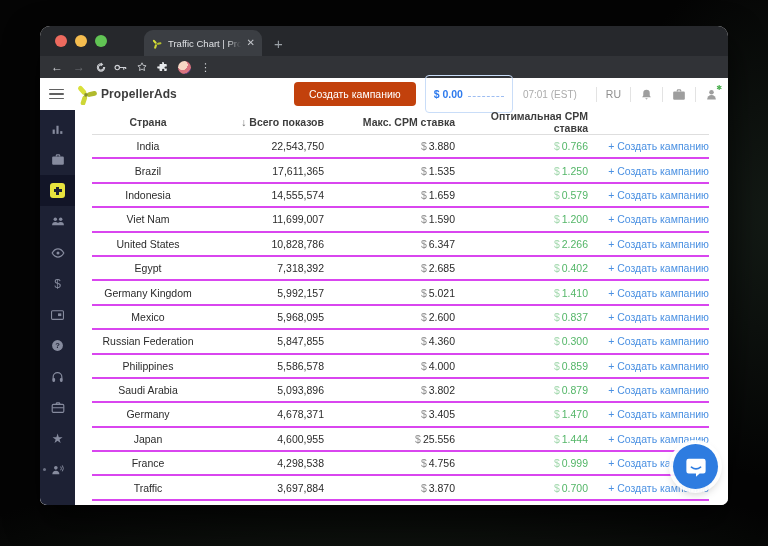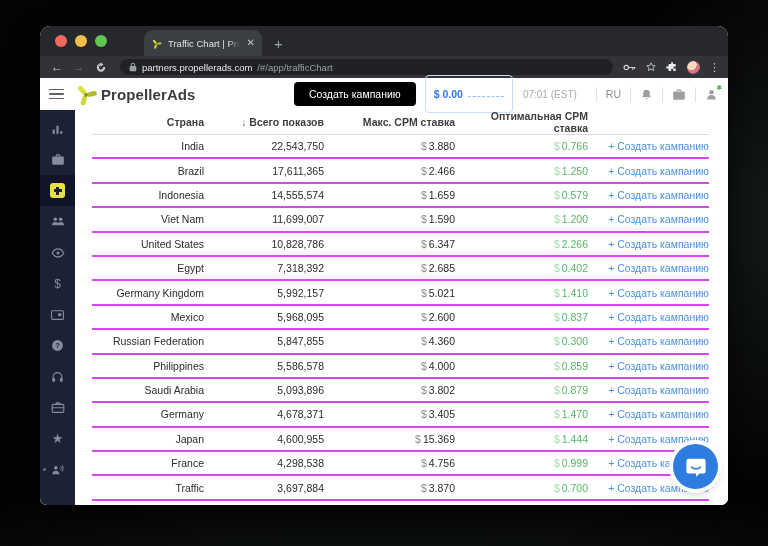--- a/index.html
+++ b/index.html
@@ -52,23 +52,23 @@
   .avatar { width:13px; height:13px; border-radius:50%;
     background:radial-gradient(circle at 35% 30%, #f7d7c4 0 40%, #d9747f 42% 70%, #7e4a8f 72% 100%); }
   .dots { color:#cfd1d5; font-size:11px; letter-spacing:0; }
 
   
   .app { flex:1; display:flex; flex-direction:column; background:#fff; min-height:0; }
   .app-header { height:32px; display:flex; align-items:center; padding:0 10px 0 9px; flex:none; }
   .burger { width:15px; display:flex; flex-direction:column; gap:3px; margin-right:11px; }
   .burger span { height:1.6px; background:#616161; border-radius:1px; }
   .brand { display:flex; align-items:center; gap:4px; margin-right:auto; }
-  .brand-name { font-size:15px; font-weight:600; color:#3c3c3c; letter-spacing:.1px; }
+  .brand-name { font-size:12px; font-weight:600; color:#3c3c3c; letter-spacing:.1px; }
   .create-btn {
-    background:#000000; color:#fff; font-size:10.5px; border:none; border-radius:4px;
+    background:#c2410c; color:#fff; font-size:10.5px; border:none; border-radius:4px;
     padding:6px 15px; font-family:inherit; margin-right:9px;
   }
   .balance {
     border:1px solid #c9ddf8; border-radius:4px; padding:12px 8px; display:flex; align-items:center; gap:5px; margin-right:10px;
   }
   .balance-val { color:#2f7bed; font-size:10.5px; font-weight:700; }
   .balance-dash { width:36px; border-bottom:1px dashed #9dbdf2; height:1px; margin-top:4px; }
   .hdr-time { color:#ababab; font-size:10px; margin-right:10px; }
   .hdr-div { width:1px; height:15px; background:#e3e3e3; margin:0 9px; }
   .hdr-lang { color:#8f8f8f; font-size:10.5px; }
@@ -89,21 +89,21 @@
   .glyph { color:#868b9e; font-size:12px; line-height:1; }
   .ref-dot { position:absolute; left:3px; top:14px; width:3px; height:3px; border-radius:50%; background:#6a6f82; }
 
   
   .main { flex:1; min-width:0; padding:0 19px 0 17px; }
   .trow {
     display:grid; grid-template-columns:112px 120px 131px 133px 1fr;
     align-items:center; height:24.4px; border-bottom:2px solid #d946ef;
   }
   .trow.thead { border-bottom:1px solid #dedede; height:25px; }
-  .c-country { font-size:10.5px; color:#2b2b2b; text-align:right; }
+  .c-country { font-size:10.5px; color:#2b2b2b; text-align:center; }
   .c-num { font-size:10.5px; color:#2b2b2b; text-align:right; }
   .thead .c-country, .thead .c-num { font-weight:700; color:#3d3d3d; font-size:10.5px; }
   .thead .sort { color:#7a7a7a; font-weight:400; }
   .cur { opacity:.55; margin-right:2px; }
   .c-optimal { color:#53b667;text-align:right; }
   .c-action { text-align:right; font-size:10.5px; color:#4a90e2; cursor:pointer; white-space:nowrap; }
 
   
   .chat {
     position:absolute; left:673px; top:444px; width:45px; height:45px; border-radius:50%;
@@ -137,28 +137,20 @@
     <span class="newtab">+</span>
   </div>
 
   <div class="toolbar">
     <span class="nav-ic">←</span>
     <span class="nav-ic dim">→</span>
     <svg class="nav-ic" width="11" height="11" viewBox="0 0 24 24">
       <path d="M12 4a8 8 0 1 0 8 8h-2.4a5.6 5.6 0 1 1-5.6-5.6V4z" fill="none" stroke="#cfd1d5" stroke-width="2.2"></path>
       <path d="M12 1l5 4.2-5 4.2z" fill="#cfd1d5"></path>
     </svg>
-    <div class="omnibox">
-      <svg width="8" height="10" viewBox="0 0 12 15">
-        <rect x="1" y="6" width="10" height="8" rx="1.5" fill="#9aa0a6"></rect>
-        <path d="M3.5 6V4.5a2.5 2.5 0 0 1 5 0V6" fill="none" stroke="#9aa0a6" stroke-width="1.6"></path>
-      </svg>
-      <span class="omni-host">partners.propellerads.com</span>
-        <span class="omni-path">/#/app/trafficChart</span>
-    </div>
     <div class="tb-right">
       <svg width="13" height="9" viewBox="0 0 20 12">
         <circle cx="5" cy="6" r="3.4" fill="none" stroke="#cfd1d5" stroke-width="1.8"></circle>
         <path d="M8.5 6h10M15 6v3.4M18 6v2.4" stroke="#cfd1d5" stroke-width="1.8" fill="none"></path>
       </svg>
       <svg width="12" height="12" viewBox="0 0 24 24">
         <path d="M12 3.6l2.5 5.2 5.7.7-4.2 3.9 1.1 5.6-5.1-2.8-5.1 2.8 1.1-5.6-4.2-3.9 5.7-.7z" fill="none" stroke="#cfd1d5" stroke-width="1.7"></path>
       </svg>
       <svg width="12" height="12" viewBox="0 0 24 24">
         <path d="M10 3a2.2 2.2 0 0 1 4 1.3V6h4a1.5 1.5 0 0 1 1.5 1.5V11h-1.7a2.2 2.2 0 1 0 0 4.2H19.5v3.3A1.5 1.5 0 0 1 18 20h-3.5v-1.7a2.2 2.2 0 1 0-4.2 0V20H6.5A1.5 1.5 0 0 1 5 18.5V15H3.3a2.2 2.2 0 1 1 0-4.2H5V7.5A1.5 1.5 0 0 1 6.5 6h4V4.3c0-.5-.2-1-.5-1.3z" fill="#e8eaed"></path>
@@ -305,21 +297,21 @@
     <div class="c-country">India</div>
     <div class="c-num">22,543,750</div>
     <div class="c-num"><span class="cur">$</span><span>3.880</span></div>
     <div class="c-num c-optimal"><span class="cur">$</span><span>0.766</span></div>
     <div class="c-action">+ Создать кампанию</div>
   </div>
 
   <div class="trow">
     <div class="c-country">Brazil</div>
     <div class="c-num">17,611,365</div>
-    <div class="c-num"><span class="cur">$</span><span>2.466</span></div>
+    <div class="c-num"><span class="cur">$</span><span>1.535</span></div>
     <div class="c-num c-optimal"><span class="cur">$</span><span>1.250</span></div>
     <div class="c-action">+ Создать кампанию</div>
   </div>
 
   <div class="trow">
     <div class="c-country">Indonesia</div>
     <div class="c-num">14,555,574</div>
     <div class="c-num"><span class="cur">$</span><span>1.659</span></div>
     <div class="c-num c-optimal"><span class="cur">$</span><span>0.579</span></div>
     <div class="c-action">+ Создать кампанию</div>
@@ -393,21 +385,21 @@
     <div class="c-country">Germany</div>
     <div class="c-num">4,678,371</div>
     <div class="c-num"><span class="cur">$</span><span>3.405</span></div>
     <div class="c-num c-optimal"><span class="cur">$</span><span>1.470</span></div>
     <div class="c-action">+ Создать кампанию</div>
   </div>
 
   <div class="trow">
     <div class="c-country">Japan</div>
     <div class="c-num">4,600,955</div>
-    <div class="c-num"><span class="cur">$</span><span>15.369</span></div>
+    <div class="c-num"><span class="cur">$</span><span>25.556</span></div>
     <div class="c-num c-optimal"><span class="cur">$</span><span>1.444</span></div>
     <div class="c-action">+ Создать кампанию</div>
   </div>
 
   <div class="trow">
     <div class="c-country">France</div>
     <div class="c-num">4,298,538</div>
     <div class="c-num"><span class="cur">$</span><span>4.756</span></div>
     <div class="c-num c-optimal"><span class="cur">$</span><span>0.999</span></div>
     <div class="c-action">+ Создать кампанию</div>

